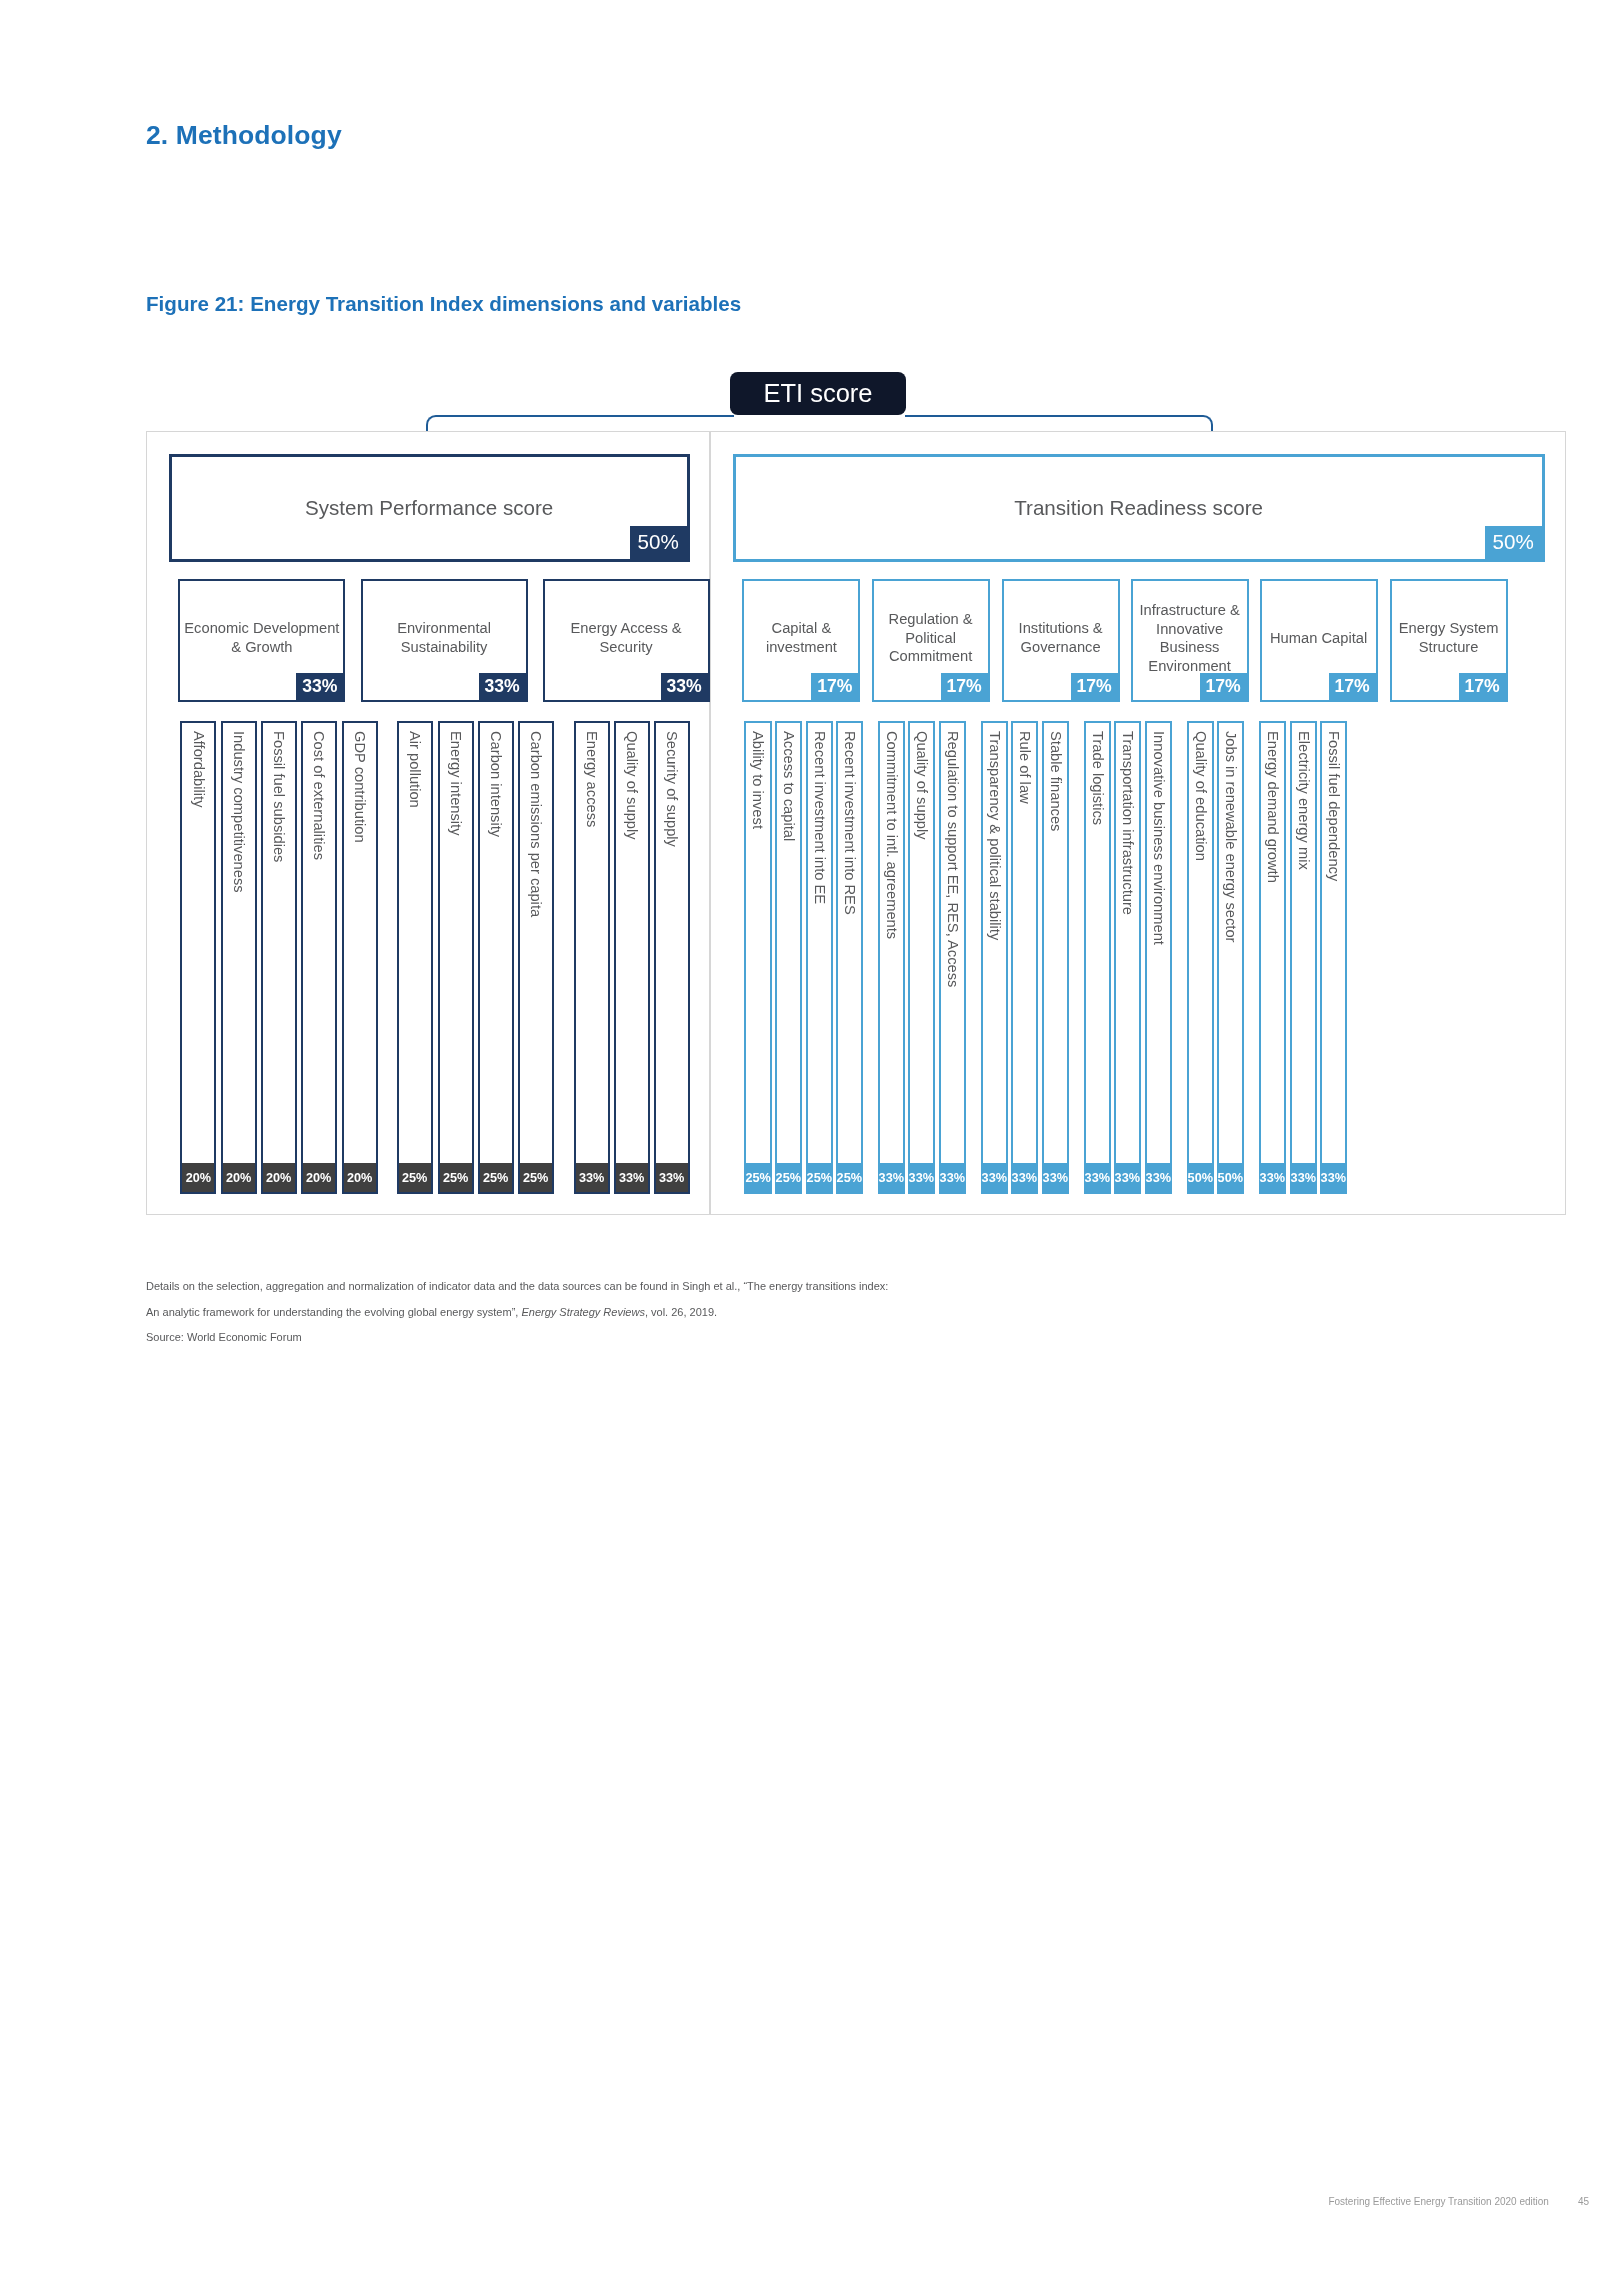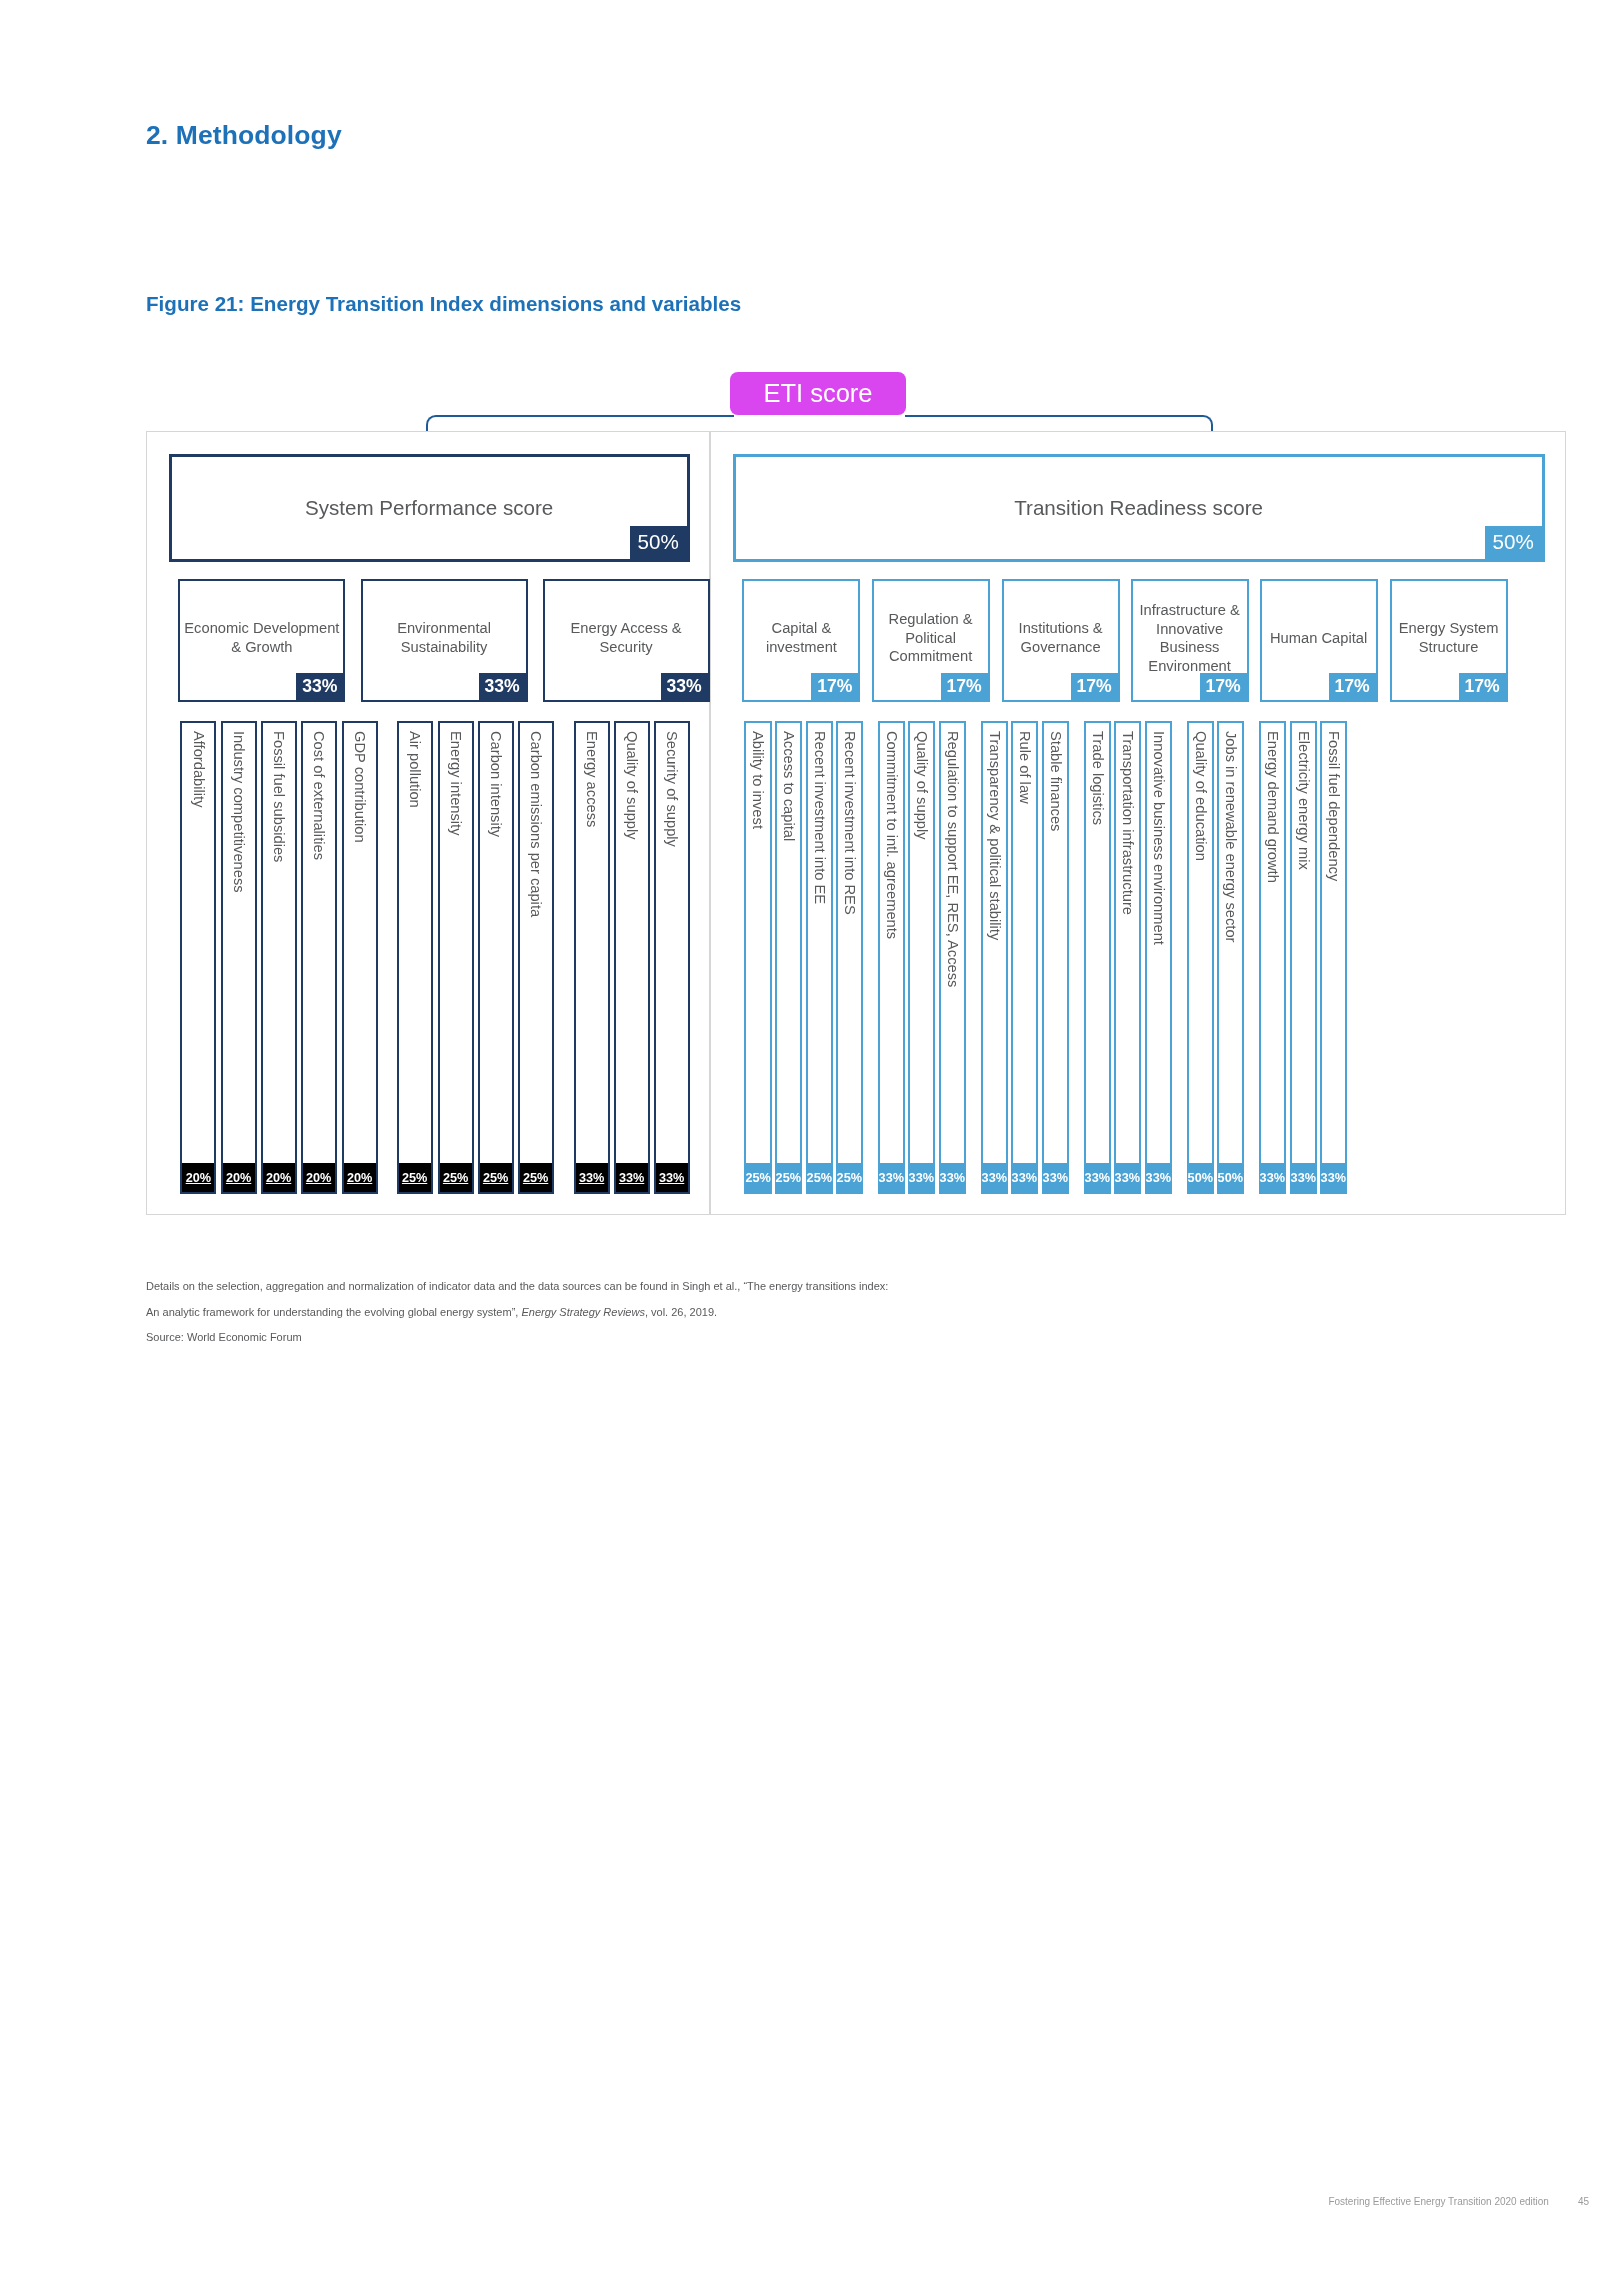--- a/index.html
+++ b/index.html
@@ -33,21 +33,21 @@
     text-align:right;font-size:10px;color:#9a9a9a;
   }
   .pagefooter .num{display:inline-block;margin-left:29px;}
 
   
   .diagram{position:absolute;left:106px;top:431px;width:1419px;height:784px;}
 
   
   .eti-badge{
     position:absolute;left:584px;top:-59px;width:176px;height:43px;
-    background:#d946ef;border-radius:7.8px;color:#fff;
+    background:#0f172a;border-radius:7.8px;color:#fff;
     font-size:25.5px;display:flex;align-items:center;justify-content:center;
   }
   .conn{position:absolute;border-color:#1e5b96;}
   .conn-left{left:280px;top:-15.7px;width:306px;height:33px;
     border-left:2px solid #1e5b96;border-top:2px solid #1e5b96;
     border-top-left-radius:9.8px;}
   .conn-right{left:759px;top:-15.7px;width:306px;height:33px;
     border-right:2px solid #1e5b96;border-top:2px solid #1e5b96;
     border-top-right-radius:9.8px;}
   .arrow{position:absolute;width:0;height:0;
@@ -104,21 +104,21 @@
     position:absolute;left:50%;top:7.8px;
     writing-mode:vertical-rl;text-orientation:mixed;
     transform:translateX(-50%);
     white-space:nowrap;font-size:14.7px;color:#58595b;line-height:1;
   }
   .indcol .ipct{
     position:absolute;left:0;right:0;bottom:0;height:29px;
     color:#fff;font-size:12.7px;font-weight:bold;
     display:flex;align-items:center;justify-content:center;
   }
-  .dark .indcol .ipct{background:#000000;text-decoration:underline;}
+  .dark .indcol .ipct{background:#404040;}
   .light .indcol .ipct{background:#4aa3d4;}
 </style>
 </head>
 <body>
 
 <div class="page">
 
   <div class="h2">2. Methodology</div>
 
 

